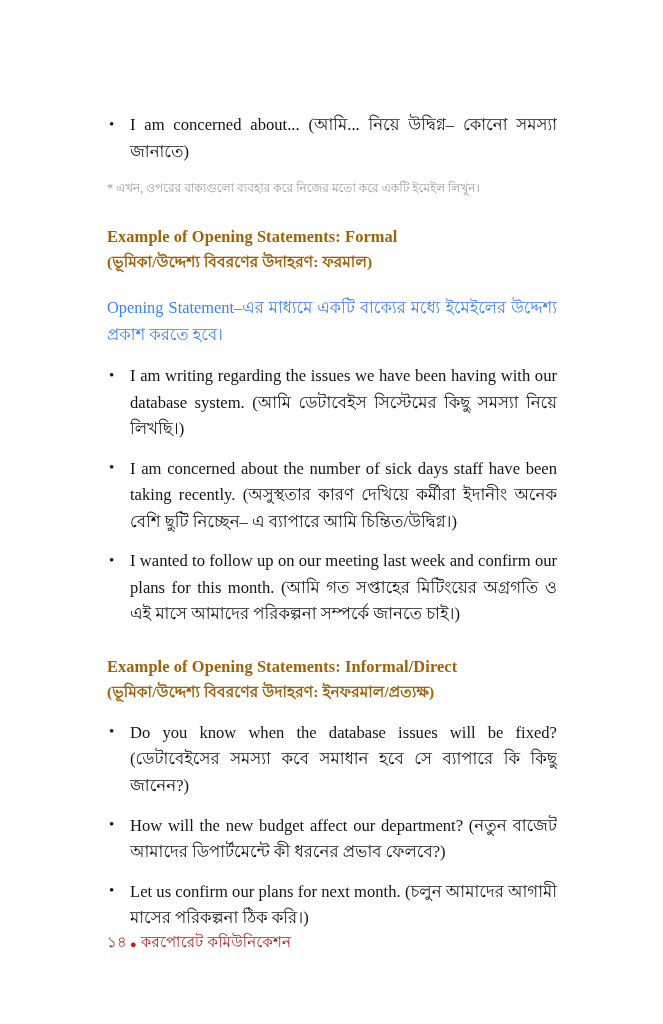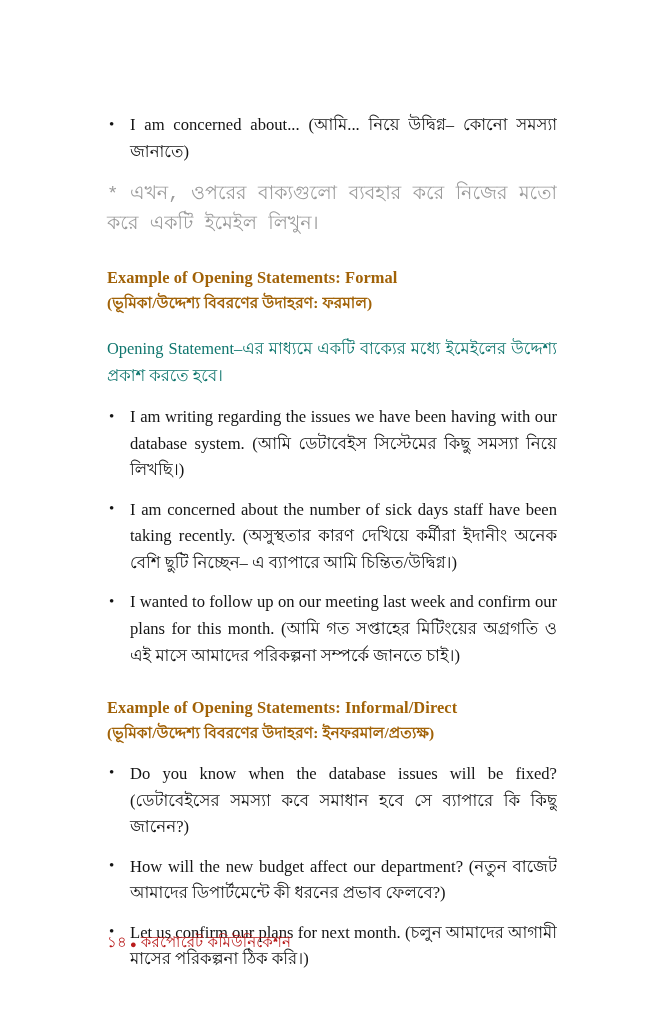--- a/index.html
+++ b/index.html
@@ -46,26 +46,25 @@
     left: 2px;
     top: -0.5px;
     font-size: 15px;
     line-height: 1.60;
     color: #141414;
   }
 
   
   .note {
     margin: 14px 0 0 0;
-    font-size: 19px;
+    font-size: 12px;
     line-height: 1.58;
     color: #9b9b9b;
     text-align: justify;
     text-justify: inter-word;
-    font-family: Liberation Mono, monospace;
   }
 
   
   .section-heading {
     margin: 27px 0 0 0;
     font-size: 16.4px;
     font-weight: bold;
     line-height: 1.52;
     text-align: justify;
     text-justify: inter-word;
@@ -82,21 +81,21 @@
     text-justify: inter-word;
   }
 
   
   .intro-para {
     margin: 20px 0 0 0;
     font-size: 16.4px;
     line-height: 1.62;
     text-align: justify;
     text-justify: inter-word;
-    color: #0f766e;
+    color: #3b82f6;
   }
 
   .list-after-heading { margin-top: 15px; }
   .list-block { margin-top: 15px; }
 
   
   .footer {
     position: absolute;
     left: 107px;
     top: 930px;

